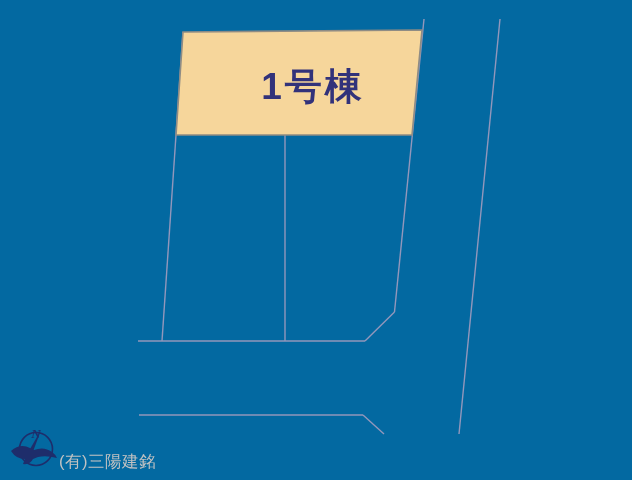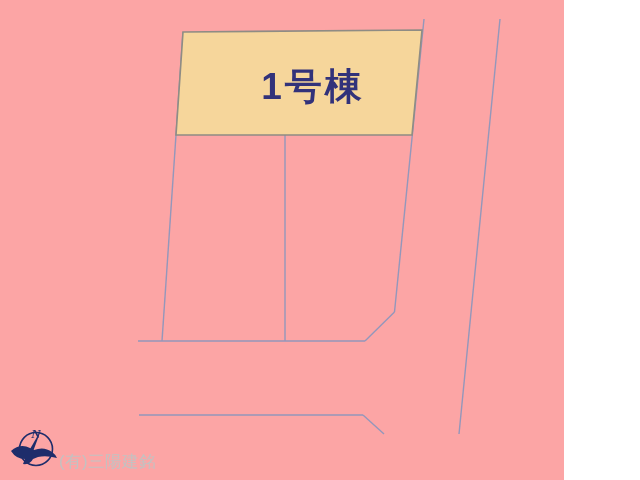--- a/index.html
+++ b/index.html
@@ -3,23 +3,23 @@
 <meta charset="utf-8">
 <style>
   html, body {
     margin: 0;
     padding: 0;
     background: #ffffff;
     font-family: "Liberation Sans", sans-serif;
   }
   .stage {
     position: relative;
-    width: 564px;
+    width: 632px;
     height: 480px;
-    background: #fca5a5;
+    background: #0369a1;
     overflow: hidden;
   }
   svg { display: block; }
   .boundary { fill: none; stroke-width: 1.4; stroke-linecap: butt; }
   .lot-highlight { stroke-width: 1.6; }
   .building-label {
     font-family: "Liberation Sans", sans-serif;
     font-size: 37px;
     font-weight: 600;
     letter-spacing: 3px;

